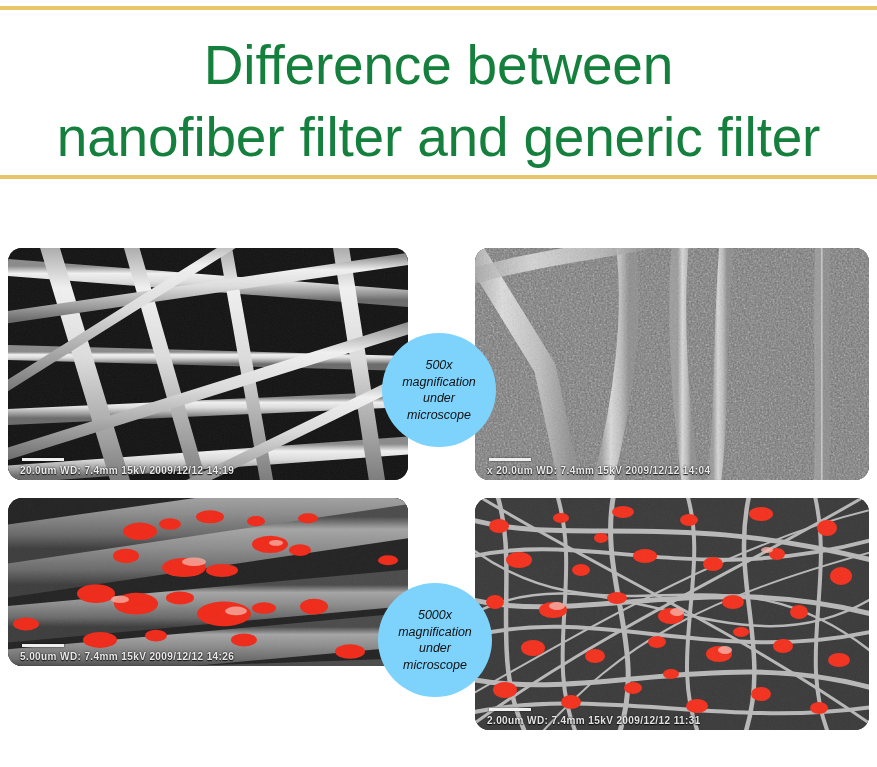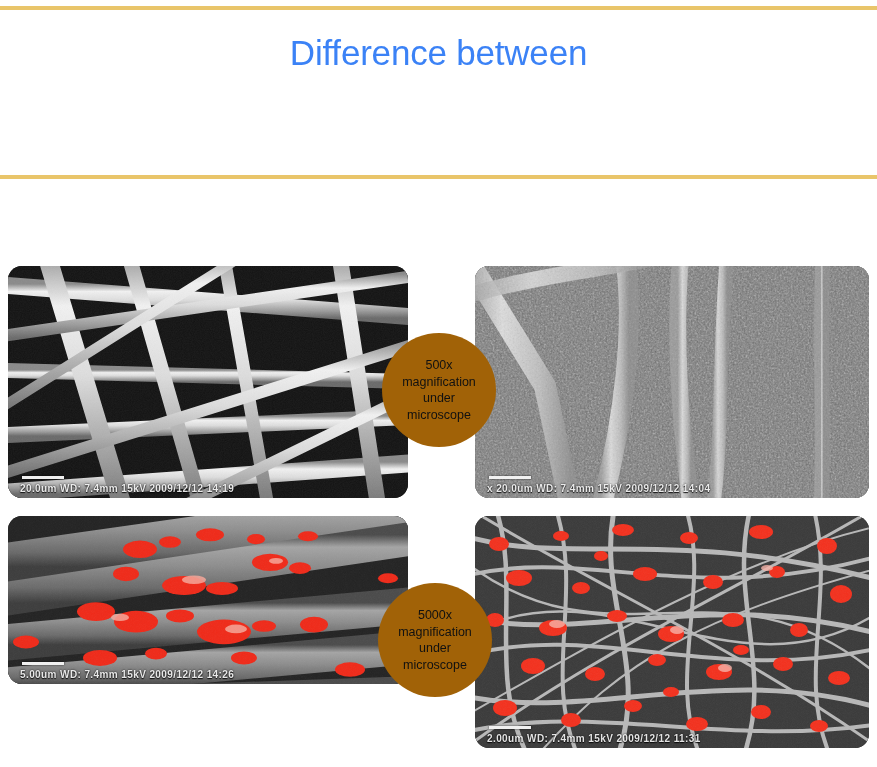--- a/index.html
+++ b/index.html
@@ -36,33 +36,33 @@
   
   .title-block {
     position: absolute;
     left: 0;
     top: 30px;
     width: 877px;
     text-align: center;
   }
   .title-line {
     font-family: "Liberation Sans", sans-serif;
-    font-size: 35px;
+    font-size: 55px;
     font-weight: 400;
-    color: #3b82f6;
+    color: #15803d;
     line-height: 1.30;
     letter-spacing: -0.2px;
     white-space: nowrap;
   }
 
   
   .grid {
     position: absolute;
     left: 8px;
-    top: 266px;
+    top: 248px;
     width: 861px;
     height: 482px;
   }
   .panel {
     position: absolute;
     border-radius: 14px;
     overflow: hidden;
     background: #1a1a1a;
   }
   .panel-tl { left: 0;   top: 0;   width: 400px; height: 232px; }
@@ -100,27 +100,28 @@
     width: 42px;
     height: 3px;
     background: #f0f0f0;
     box-shadow: 0 0 2px rgba(0,0,0,0.8);
   }
 
   
   .badge {
     position: absolute;
     border-radius: 50%;
-    background: #a16207;
+    background: #7dd3fc;
     display: flex;
     flex-direction: column;
     align-items: center;
     justify-content: center;
     text-align: center;
     z-index: 5;
+    font-style: italic;
   }
   .badge-top    { left: 382px; top: 333px; width: 114px; height: 114px; }
   .badge-bottom { left: 378px; top: 583px; width: 114px; height: 114px; }
   .badge-line {
     font-family: "Liberation Sans", sans-serif;
     font-size: 12.5px;
     font-weight: 400;
     color: #111111;
     line-height: 1.32;
   }
@@ -128,20 +129,21 @@
 </style>
 </head>
 <body>
 
 <div class="page">
 
   <div class="rule rule-top" style="background: rgb(233, 197, 106);"></div>
 
   <div class="title-block">
     <div class="title-line">Difference between</div>
+    <div class="title-line">nanofiber filter and generic filter</div>
   </div>
 
   <div class="rule rule-bottom" style="background: rgb(233, 197, 106);"></div>
 
   <div class="grid">
 
     <div class="panel panel-tl">
       <svg viewBox="0 0 400 232" preserveAspectRatio="none">
         <defs>
           <linearGradient id="fibA" x1="0" y1="0" x2="0" y2="1">

